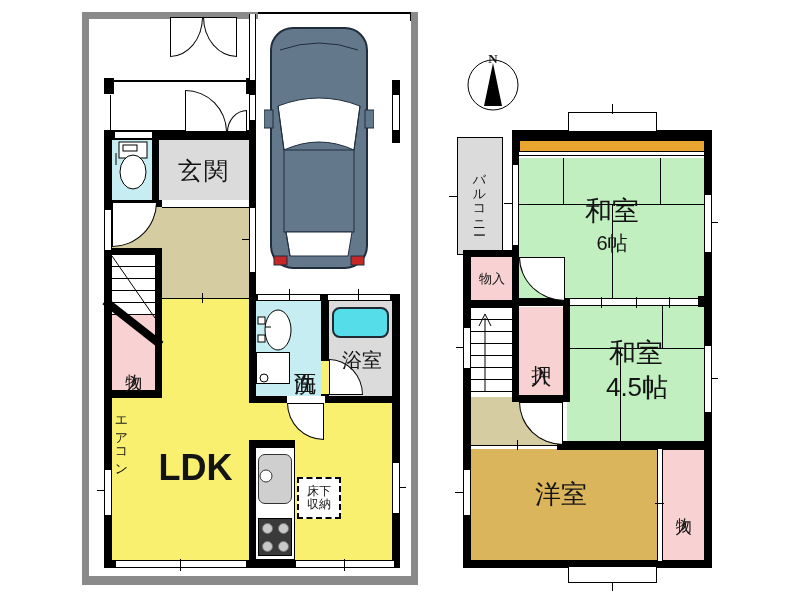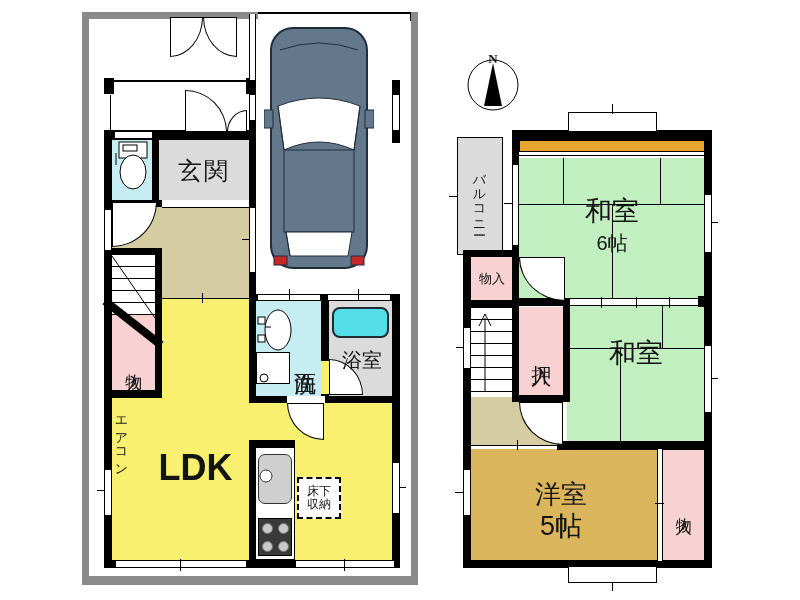--- a/index.html
+++ b/index.html
@@ -232,22 +232,22 @@
 
   <div class="door rbl" style="left:519px;top:257px;width:46px;height:44px"></div>
   <div class="door rbl" style="left:519px;top:402px;width:44px;height:43px"></div>
 
   <div class="lbl vt" style="left:467px;top:146px;width:24px;height:102px;font-size:13px">バルコニー</div>
   <div class="lbl" style="left:473px;top:271px;width:38px;height:17px;font-size:13px">物入</div>
   <div class="lbl" style="left:560px;top:195px;width:104px;height:33px;font-size:27px">和室</div>
   <div class="lbl" style="left:568px;top:228px;width:88px;height:31px;font-size:20px">6帖</div>
   <div class="lbl vt" style="left:527px;top:320px;width:28px;height:60px;font-size:20px">押入</div>
   <div class="lbl" style="left:584px;top:337px;width:104px;height:34px;font-size:27px">和室</div>
+  <div class="lbl" style="left:578px;top:371px;width:118px;height:32px;font-size:26px">4.5帖</div>
   <div class="lbl" style="left:505px;top:477px;width:112px;height:34px;font-size:26px">洋室</div>
-  <div class="lbl" style="left:520px;top:511px;width:82px;height:32px;font-size:27px">5帖</div>
   <div class="lbl vt" style="left:671px;top:480px;width:26px;height:52px;font-size:16px">物入</div>
 
   <div class="tick" style="left:612px;top:104px;width:1px;height:10px"></div>
   <div class="tick" style="left:612px;top:582px;width:1px;height:9px"></div>
   <div class="tick" style="left:711px;top:222px;width:7px;height:1px"></div>
   <div class="tick" style="left:711px;top:378px;width:7px;height:1px"></div>
   <div class="tick" style="left:456px;top:347px;width:8px;height:1px"></div>
   <div class="tick" style="left:455px;top:492px;width:9px;height:1px"></div>
   <div class="tick" style="left:517px;top:440px;width:1px;height:10px"></div>
   <div class="tick" style="left:601px;top:297px;width:1px;height:11px"></div>

